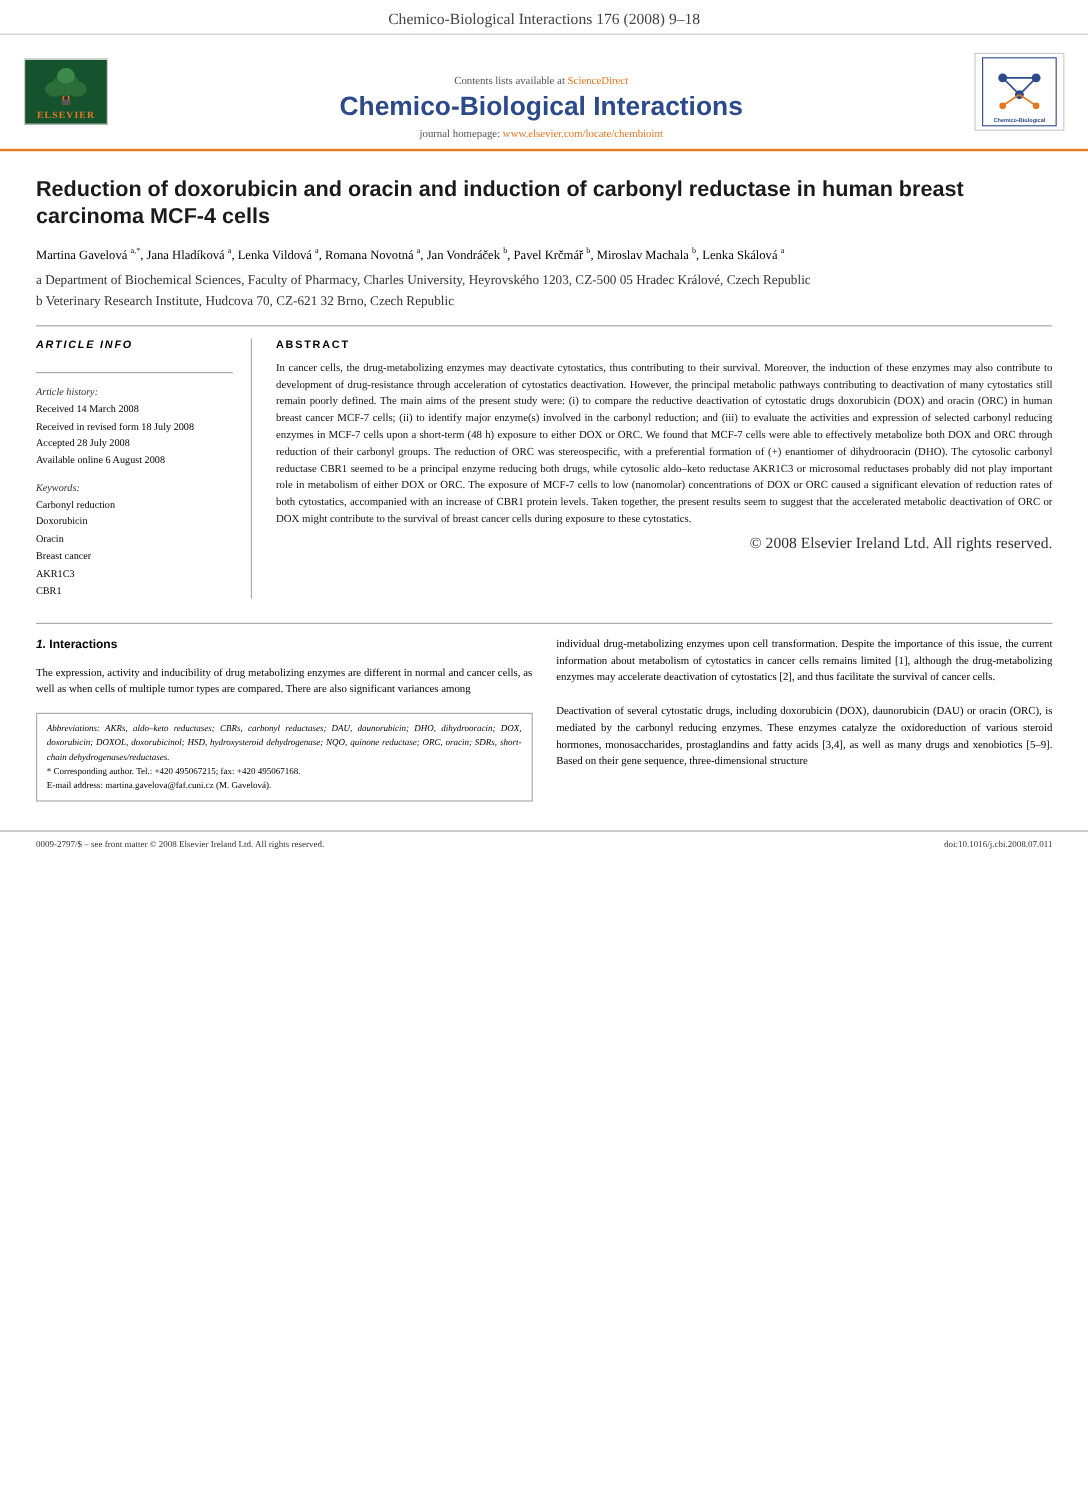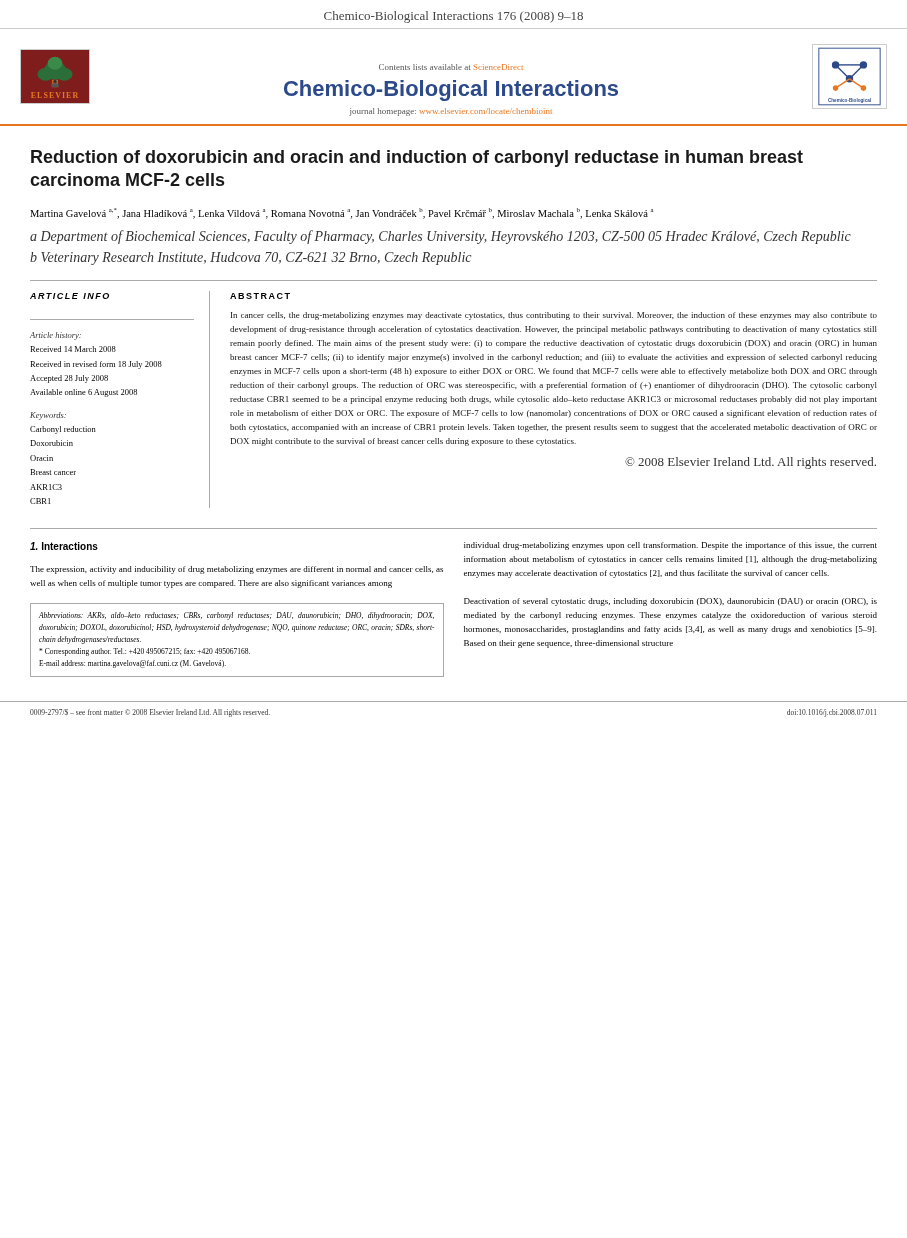--- a/index.html
+++ b/index.html
@@ -32,21 +32,21 @@
 
     .elsevier-logo {
       display: flex;
       align-items: center;
       gap: 4px;
     }
 
     .elsevier-logo-box {
       width: 70px;
       height: 55px;
-      background: #7f1d1d;
+      background: #14532d;
       border: 1px solid #ccc;
       display: flex;
       flex-direction: column;
       align-items: center;
       justify-content: center;
       overflow: hidden;
     }
 
     .elsevier-tree {
       width: 60px;
@@ -124,24 +124,23 @@
       font-family: Arial, sans-serif;
     }
 
     .authors {
       font-size: 10.5px;
       margin-bottom: 4px;
       line-height: 1.6;
     }
 
     .affiliations {
-      font-size: 14px;
+      font-size: 11px;
       color: #333;
       margin-bottom: 12px;
-      font-style: italic;
       line-height: 1.5;
     }
 
     .divider-line {
       border: none;
       border-top: 1px solid #aaa;
       margin: 10px 0;
     }
 
     
@@ -325,21 +324,21 @@
       <line x1="50" y1="20" x2="35" y2="35" stroke="#2c4a8a" stroke-width="1.5"></line>
       <line x1="35" y1="35" x2="20" y2="45" stroke="#e87722" stroke-width="1.5"></line>
       <line x1="35" y1="35" x2="50" y2="45" stroke="#e87722" stroke-width="1.5"></line>
       <text x="35" y="60" font-size="5" fill="#2c4a8a" text-anchor="middle" font-family="Arial">Chemico-Biological</text>
     </svg>
   </div>
 </div>
 
 <div class="main-content">
 
-  <h1 class="article-title">Reduction of doxorubicin and oracin and induction of carbonyl reductase in human breast carcinoma MCF-2 cells</h1>
+  <h1 class="article-title">Reduction of doxorubicin and oracin and induction of carbonyl reductase in human breast carcinoma MCF-4 cells</h1>
 
   <div class="authors">
     Martina Gavelová <sup>a,*</sup>, Jana Hladíková <sup>a</sup>, Lenka Vildová <sup>a</sup>, Romana Novotná <sup>a</sup>, Jan Vondráček <sup>b</sup>,
     Pavel Krčmář <sup>b</sup>, Miroslav Machala <sup>b</sup>, Lenka Skálová <sup>a</sup>
   </div>
 
   <div class="affiliations">
     <div>a Department of Biochemical Sciences, Faculty of Pharmacy, Charles University, Heyrovského 1203, CZ-500 05 Hradec Králové, Czech Republic</div>
     <div>b Veterinary Research Institute, Hudcova 70, CZ-621 32 Brno, Czech Republic</div>
   </div>

